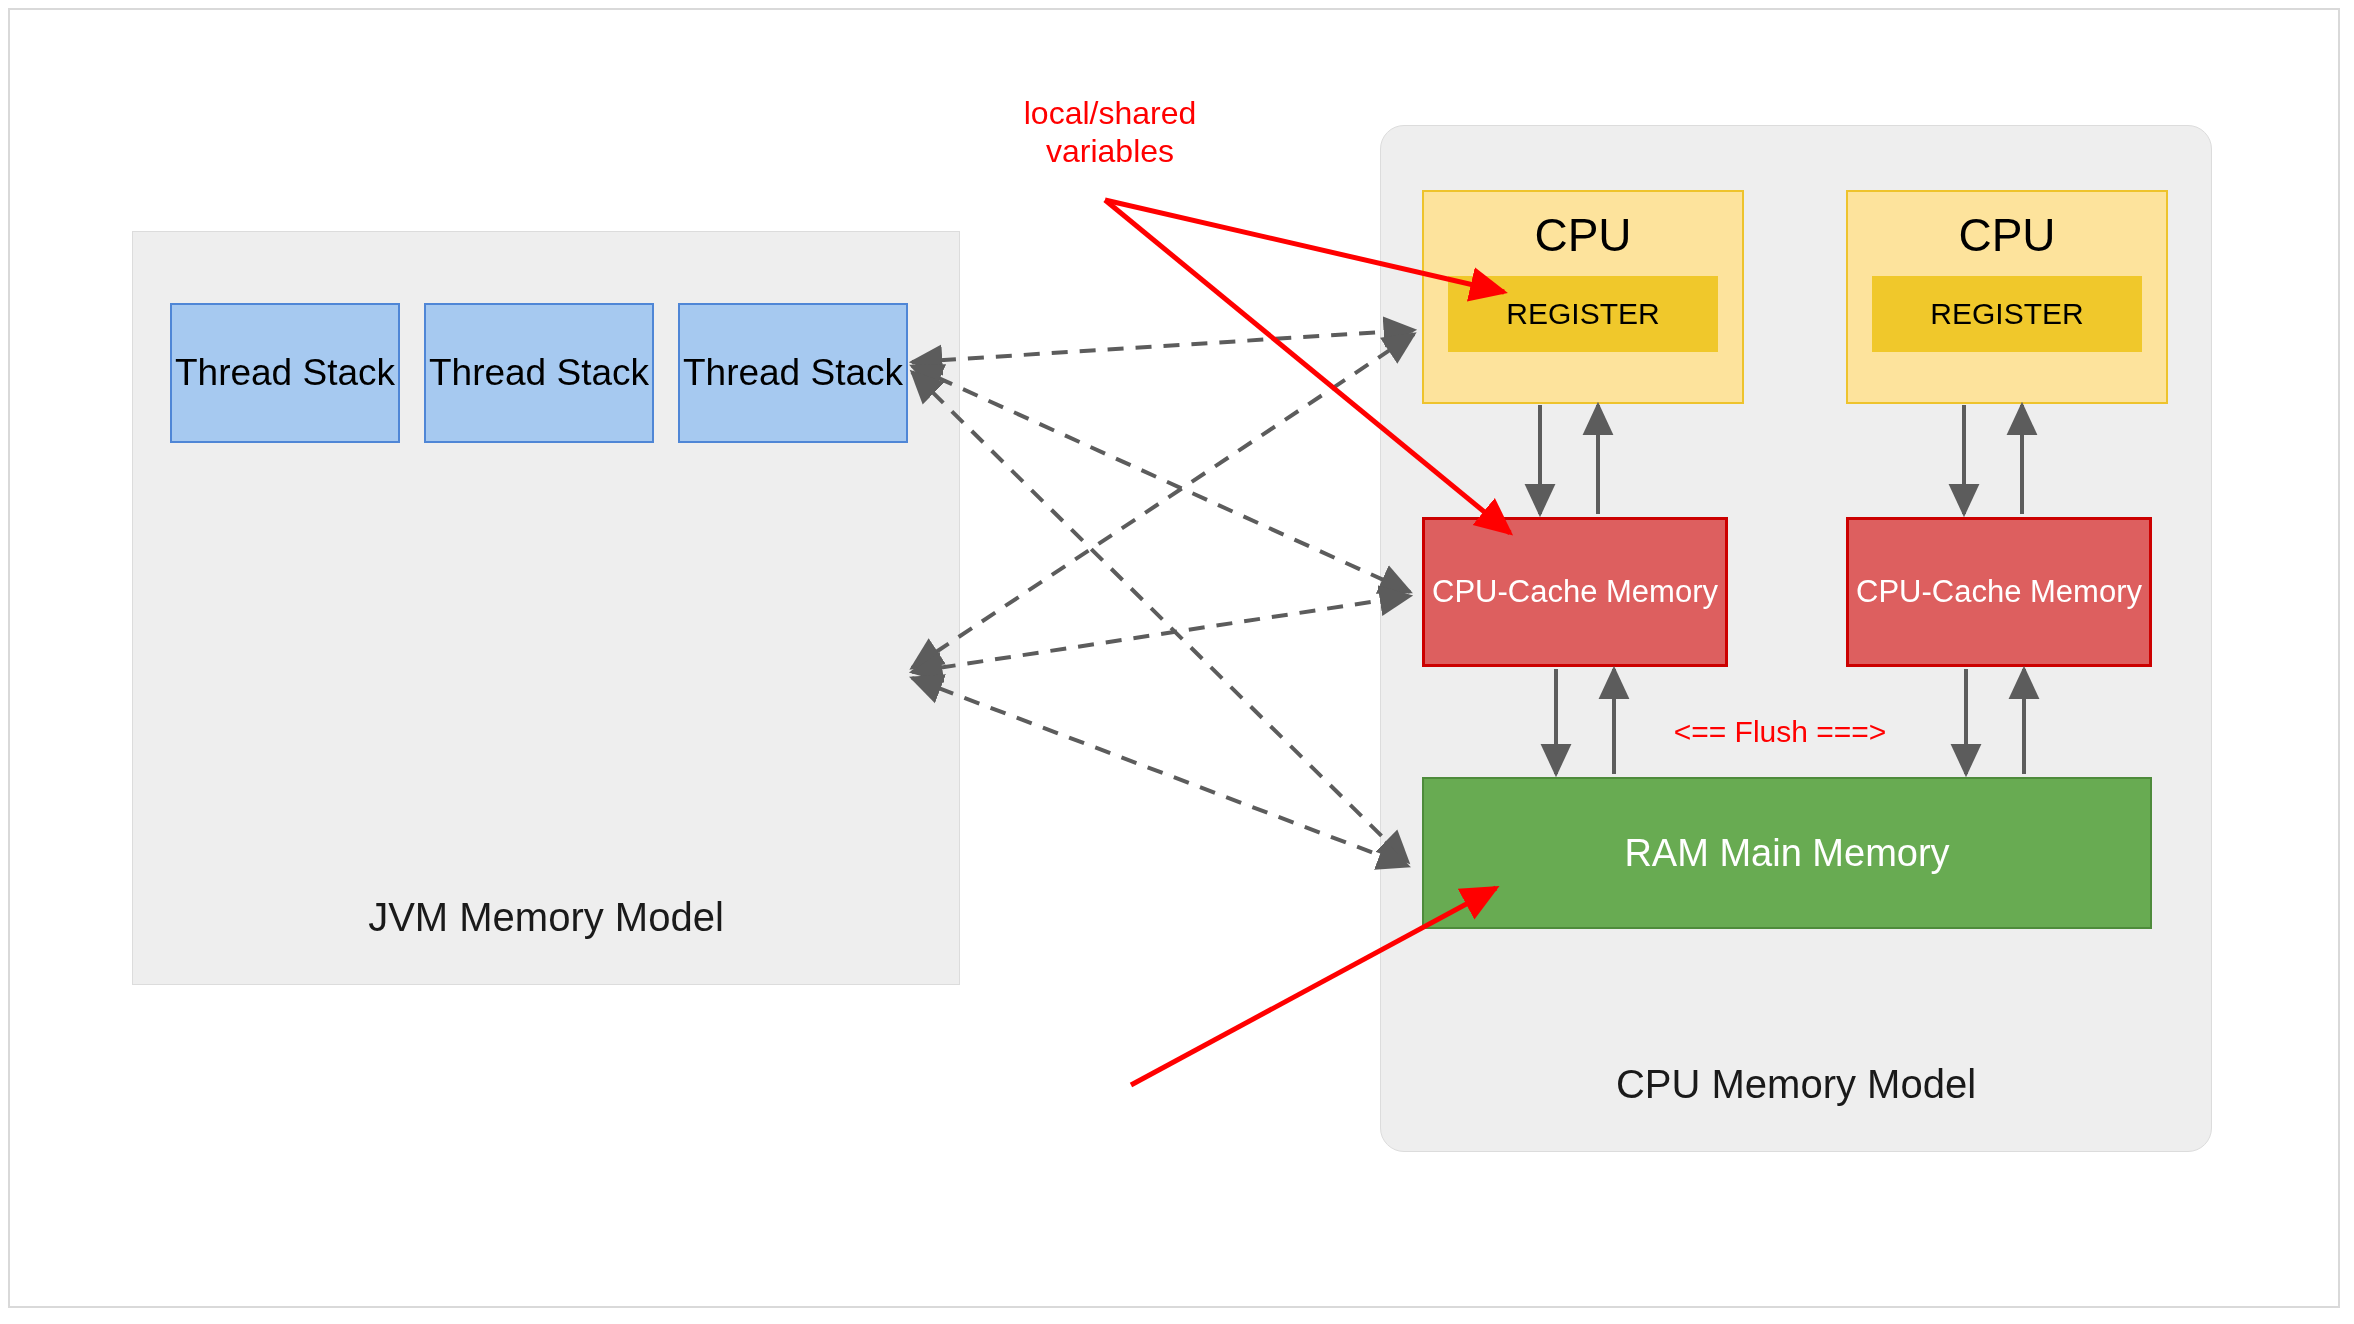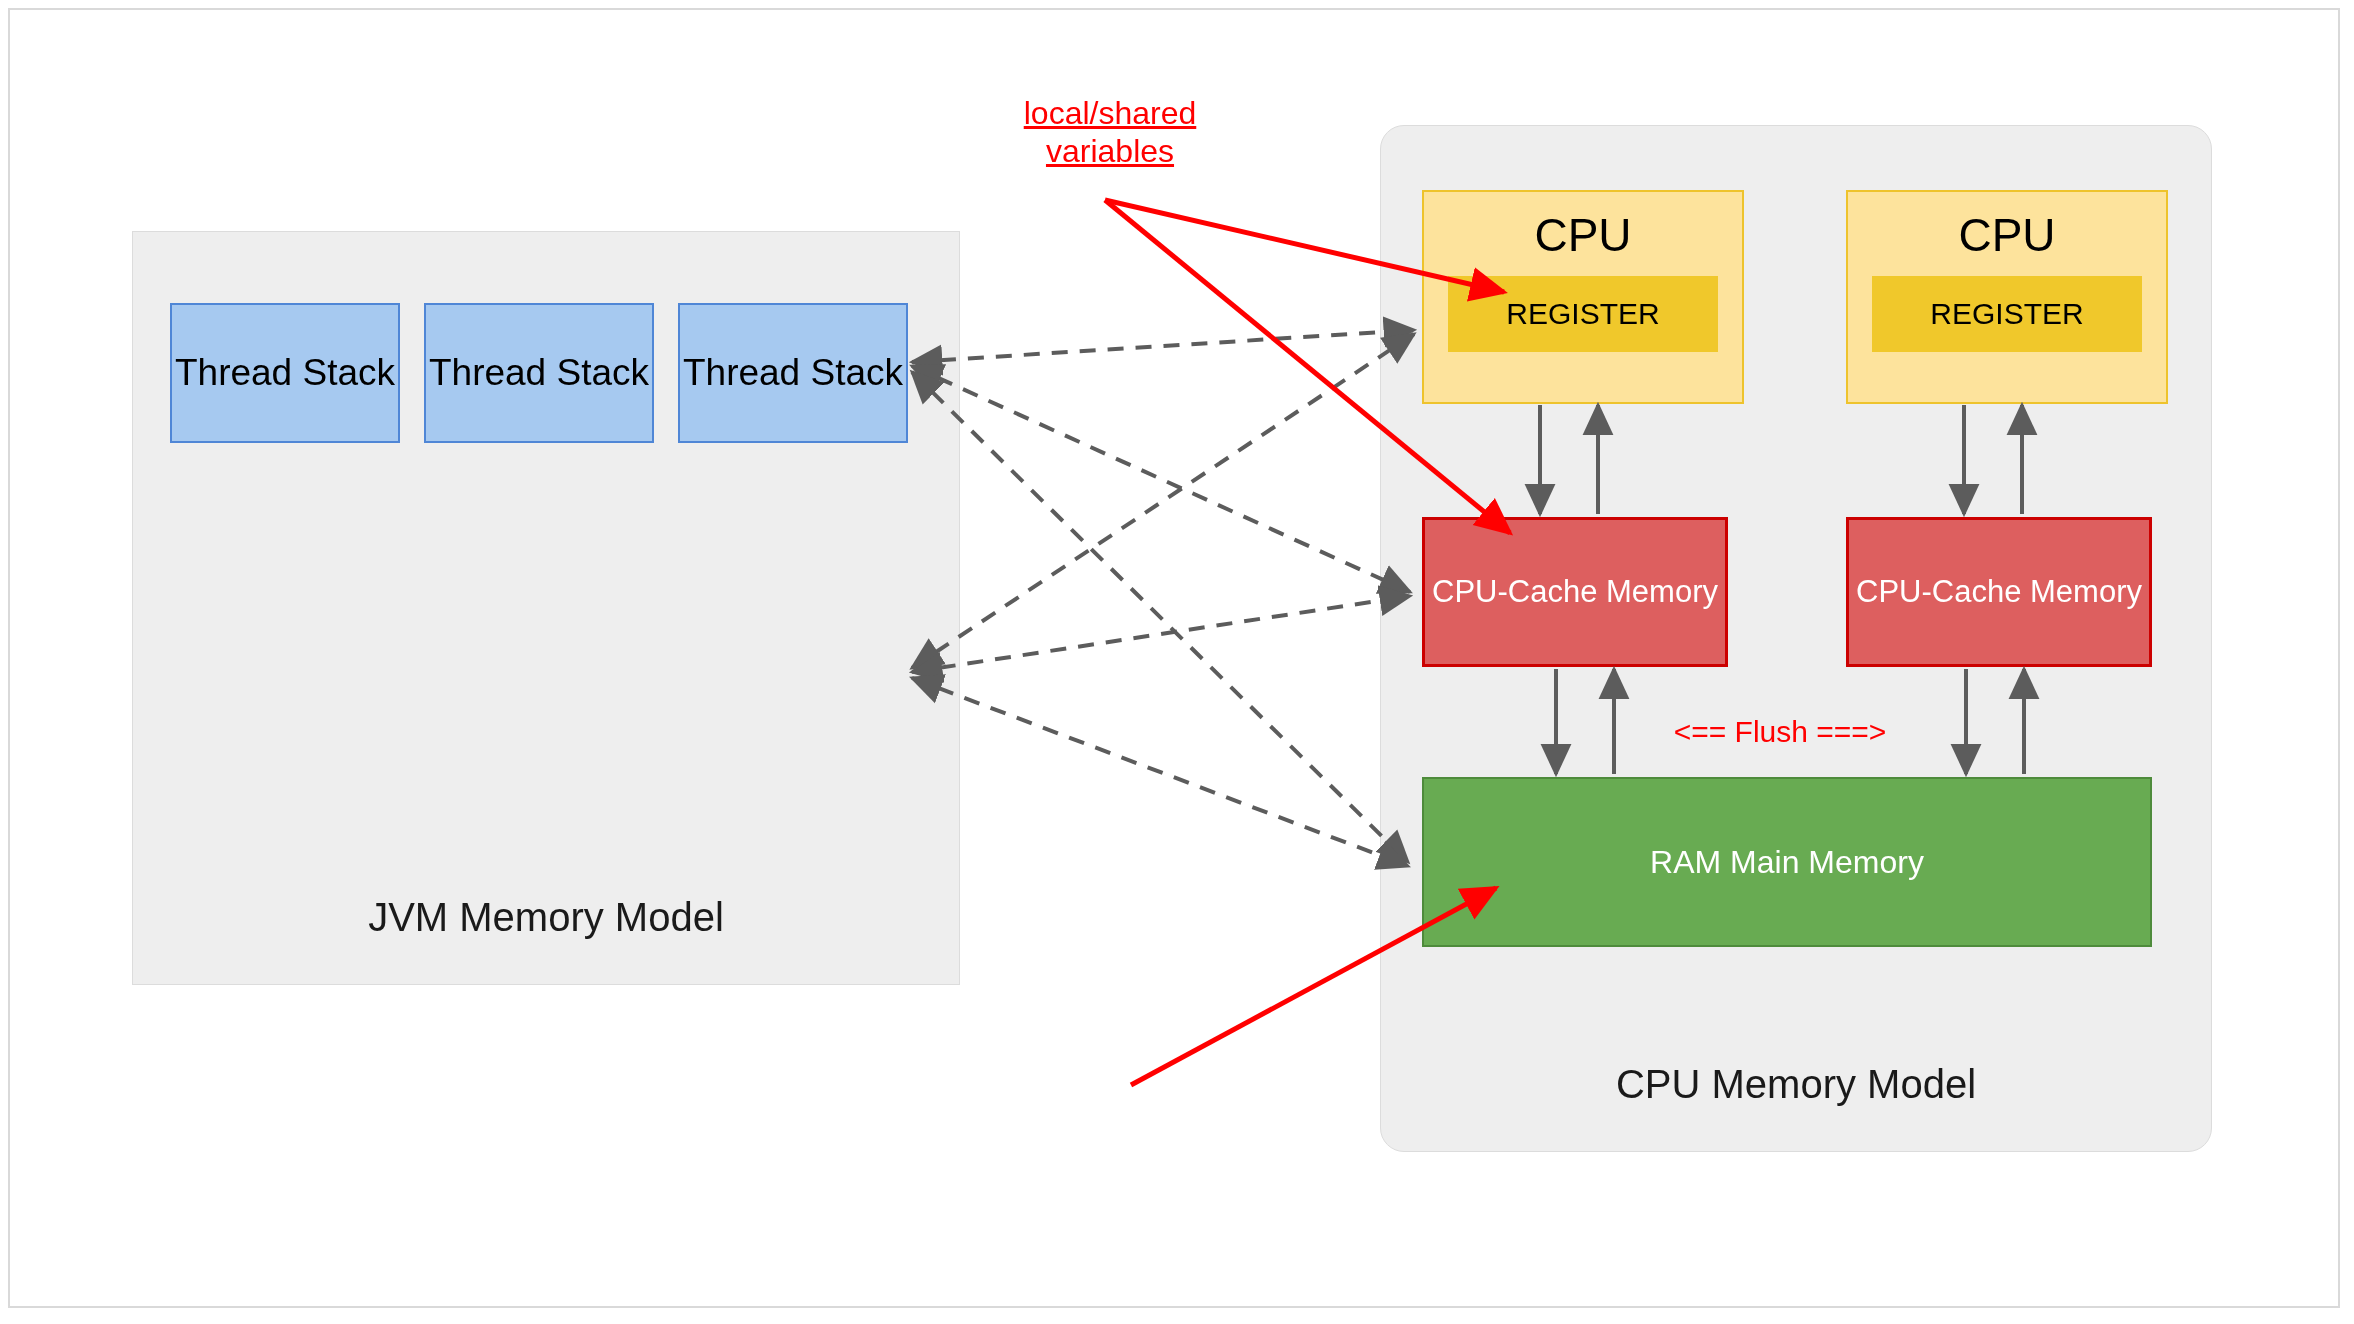--- a/index.html
+++ b/index.html
@@ -149,44 +149,43 @@
   }
   #cache-box-1 { left: 1422px; }
   #cache-box-2 { left: 1846px; }
 
   #ram-box {
     position: absolute;
     box-sizing: border-box;
     left: 1422px;
     top: 777px;
     width: 730px;
-    height: 170px;
+    height: 152px;
     background: #68ab52;
     border: 2px solid #4e8b3b;
     color: #ffffff;
-    font-size: 32px;
+    font-size: 38px;
     display: flex;
     align-items: center;
     justify-content: center;
   }
 
   
   .red-label {
     position: absolute;
     color: #ff0000;
     font-size: 32px;
     white-space: pre-line;
     text-align: center;
     line-height: 1.18;
   }
   #label-local-shared {
     left: 940px;
     top: 95px;
     width: 340px;
-    text-decoration: underline;
   }
   #label-volatile {
     left: 930px;
     top: 1095px;
     width: 340px;
   }
   #label-flush {
     left: 1640px;
     top: 714px;
     width: 280px;

